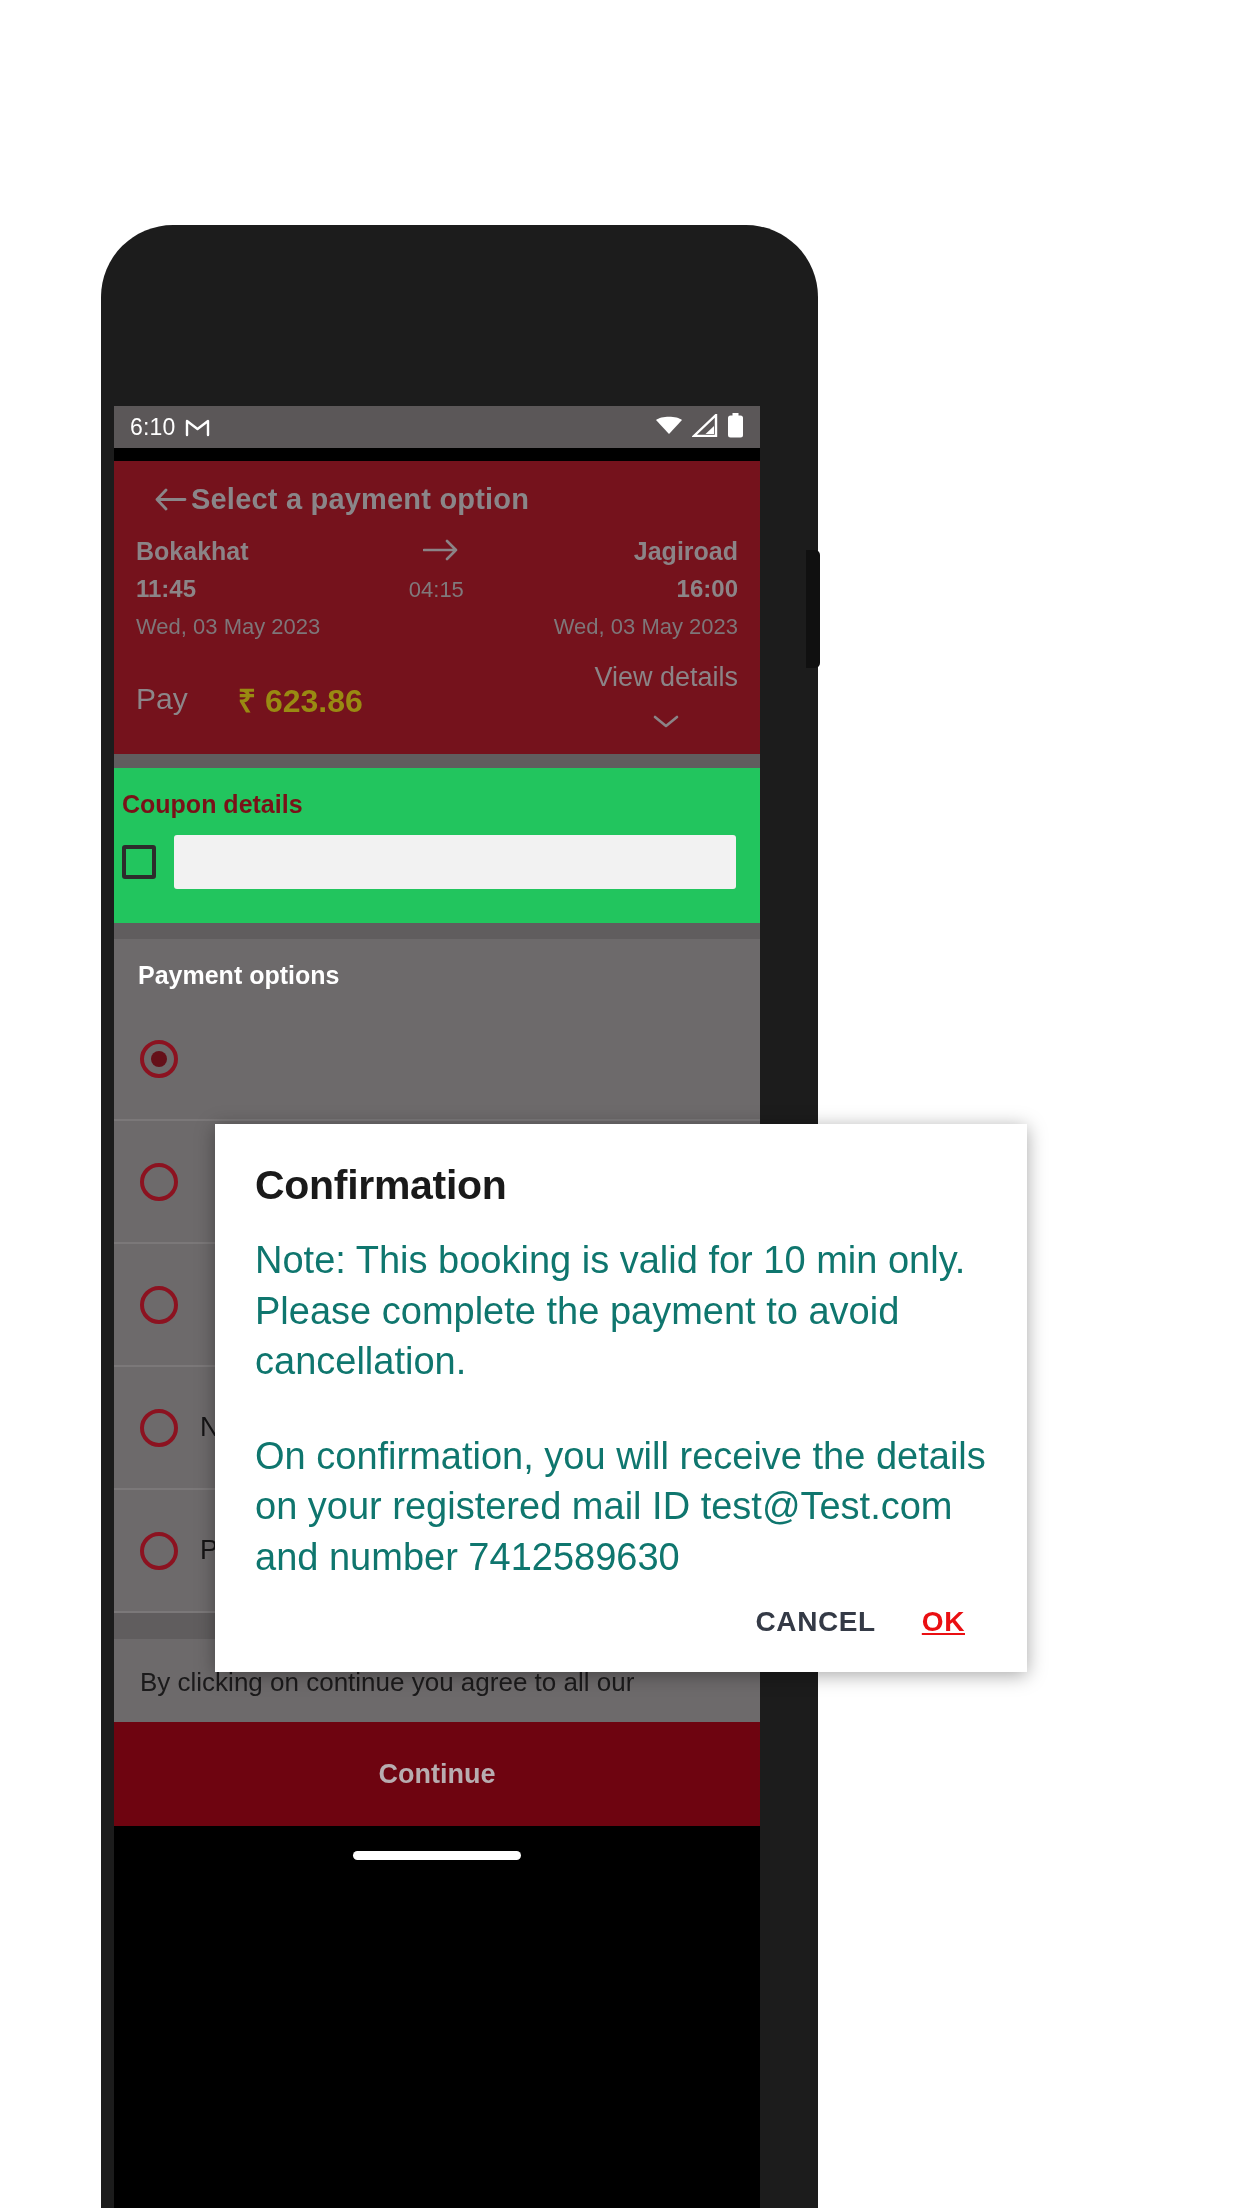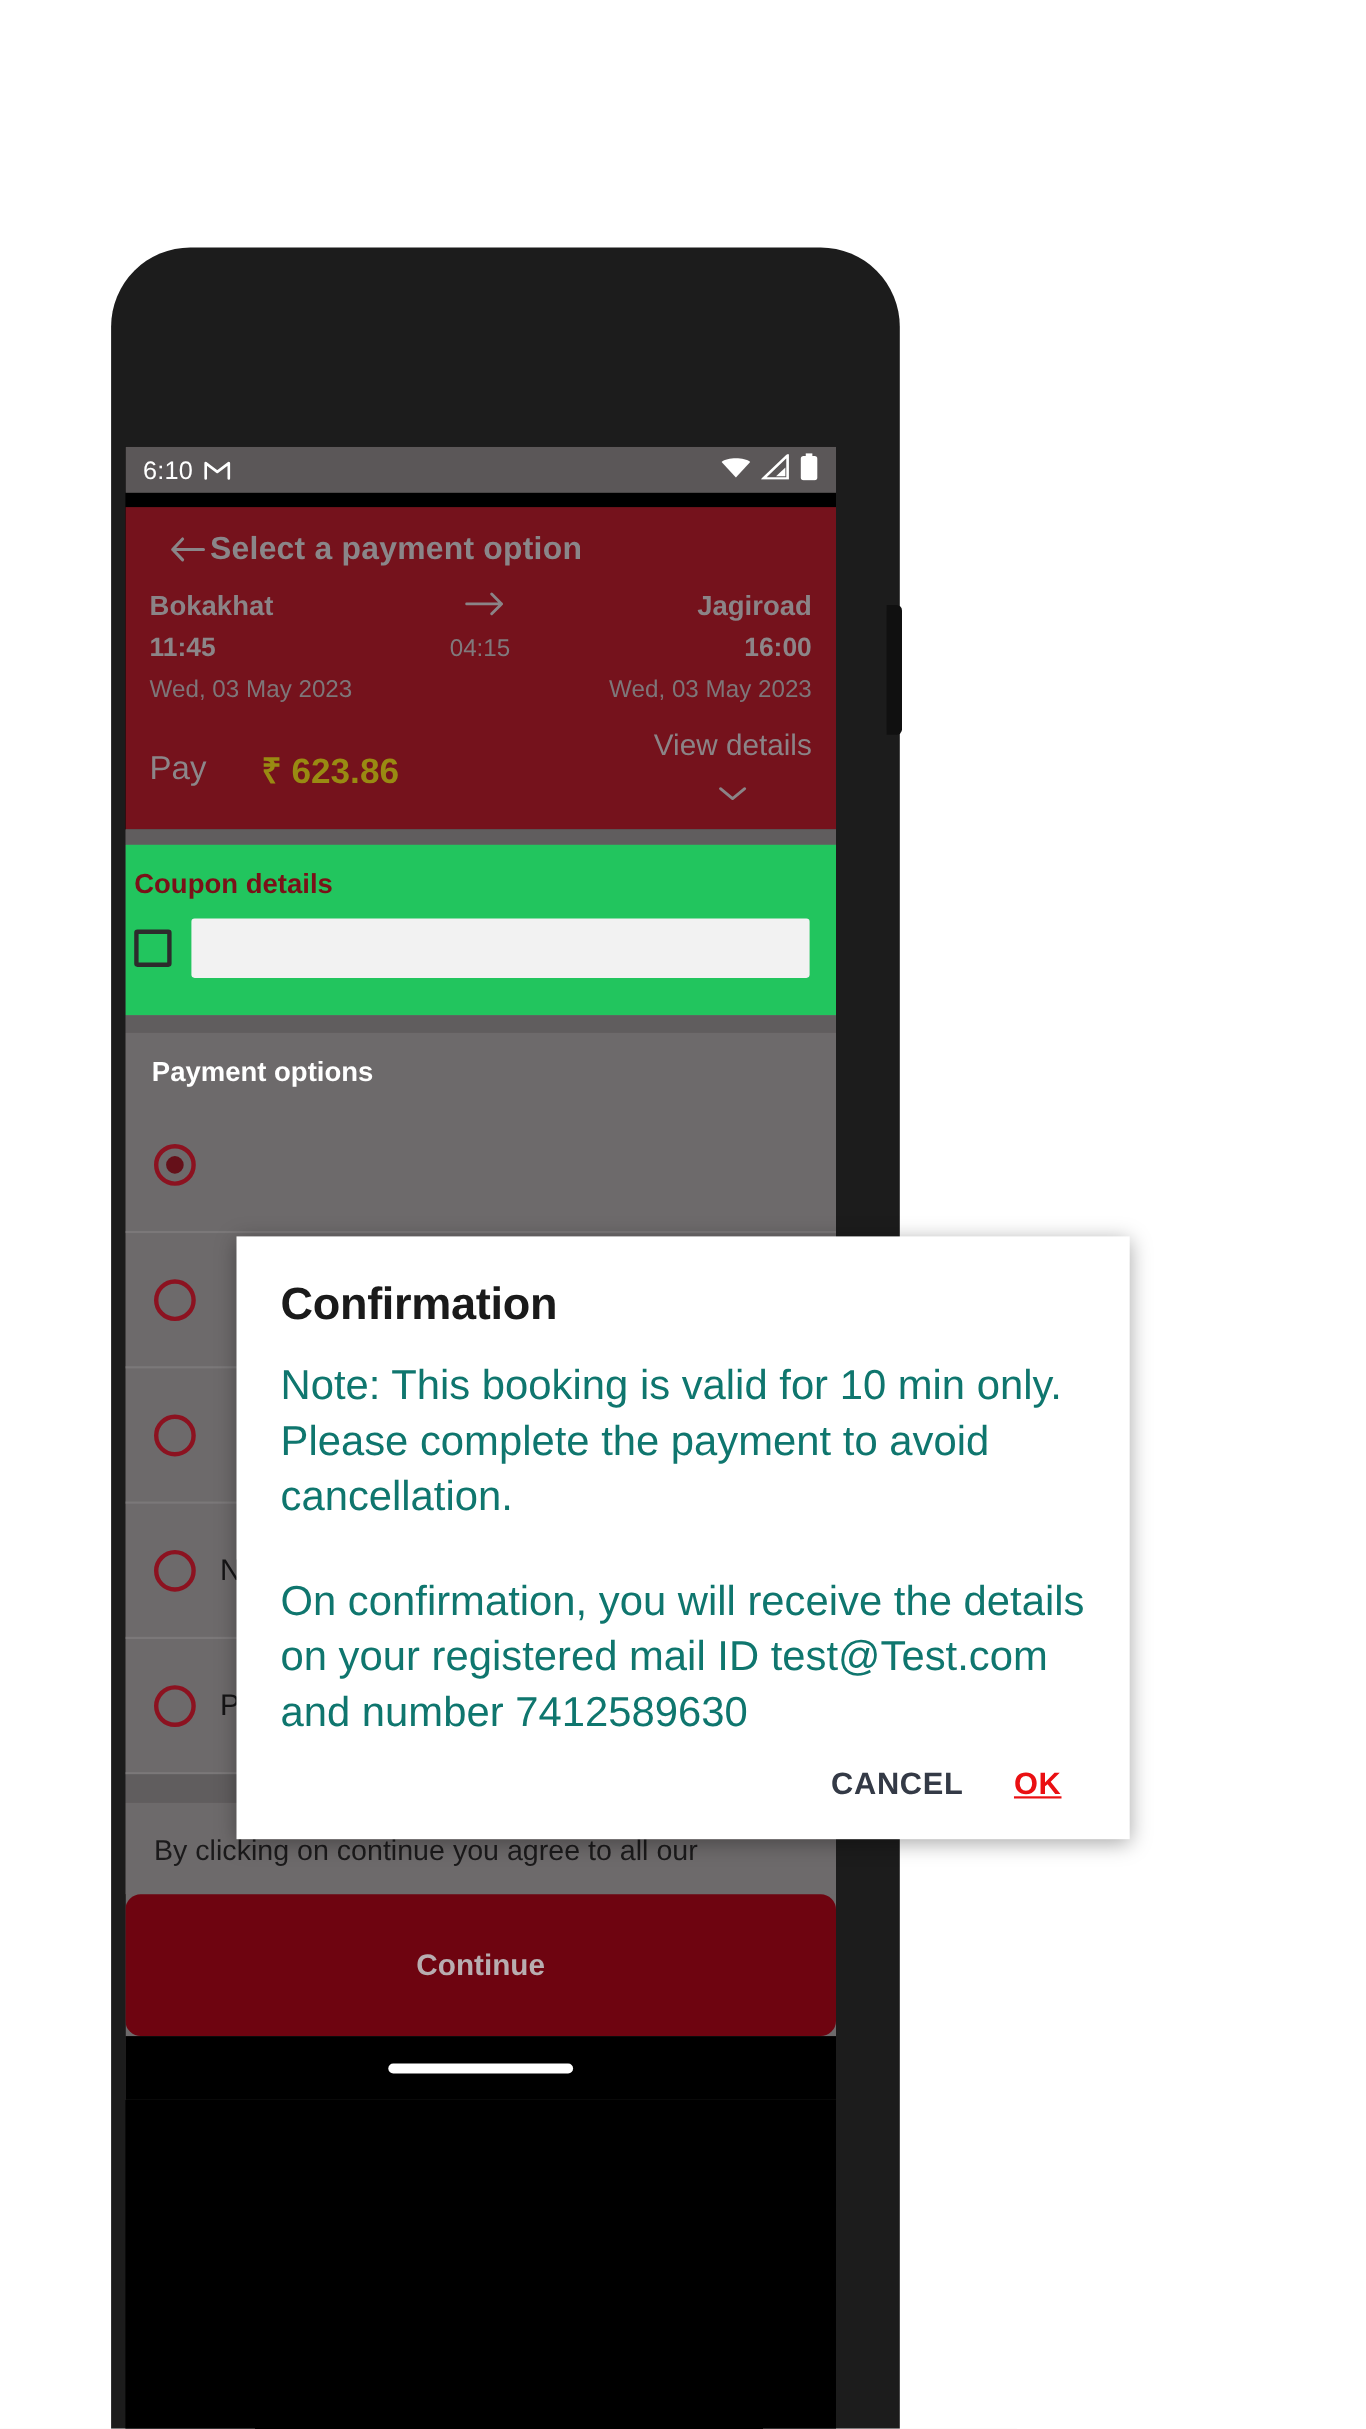--- a/index.html
+++ b/index.html
@@ -242,26 +242,25 @@
   #terms-block {
     background: #6d6a6b;
     padding: 26px 26px 22px 26px;
   }
   #terms-text {
     font-size: 26px;
     color: #1b1a1b;
     line-height: 1.35;
   }
   #continue-btn {
-    height: 129px;
+    height: 104px;
     background: #6e0410;
     display: flex;
     align-items: center;
     justify-content: center;
-    border-radius: 14px;
   }
   #continue-label {
     font-size: 27px;
     font-weight: bold;
     color: #b8adb0;
   }
   #nav-bar {
     height: 58px;
     background: #000000;
     display: flex;

